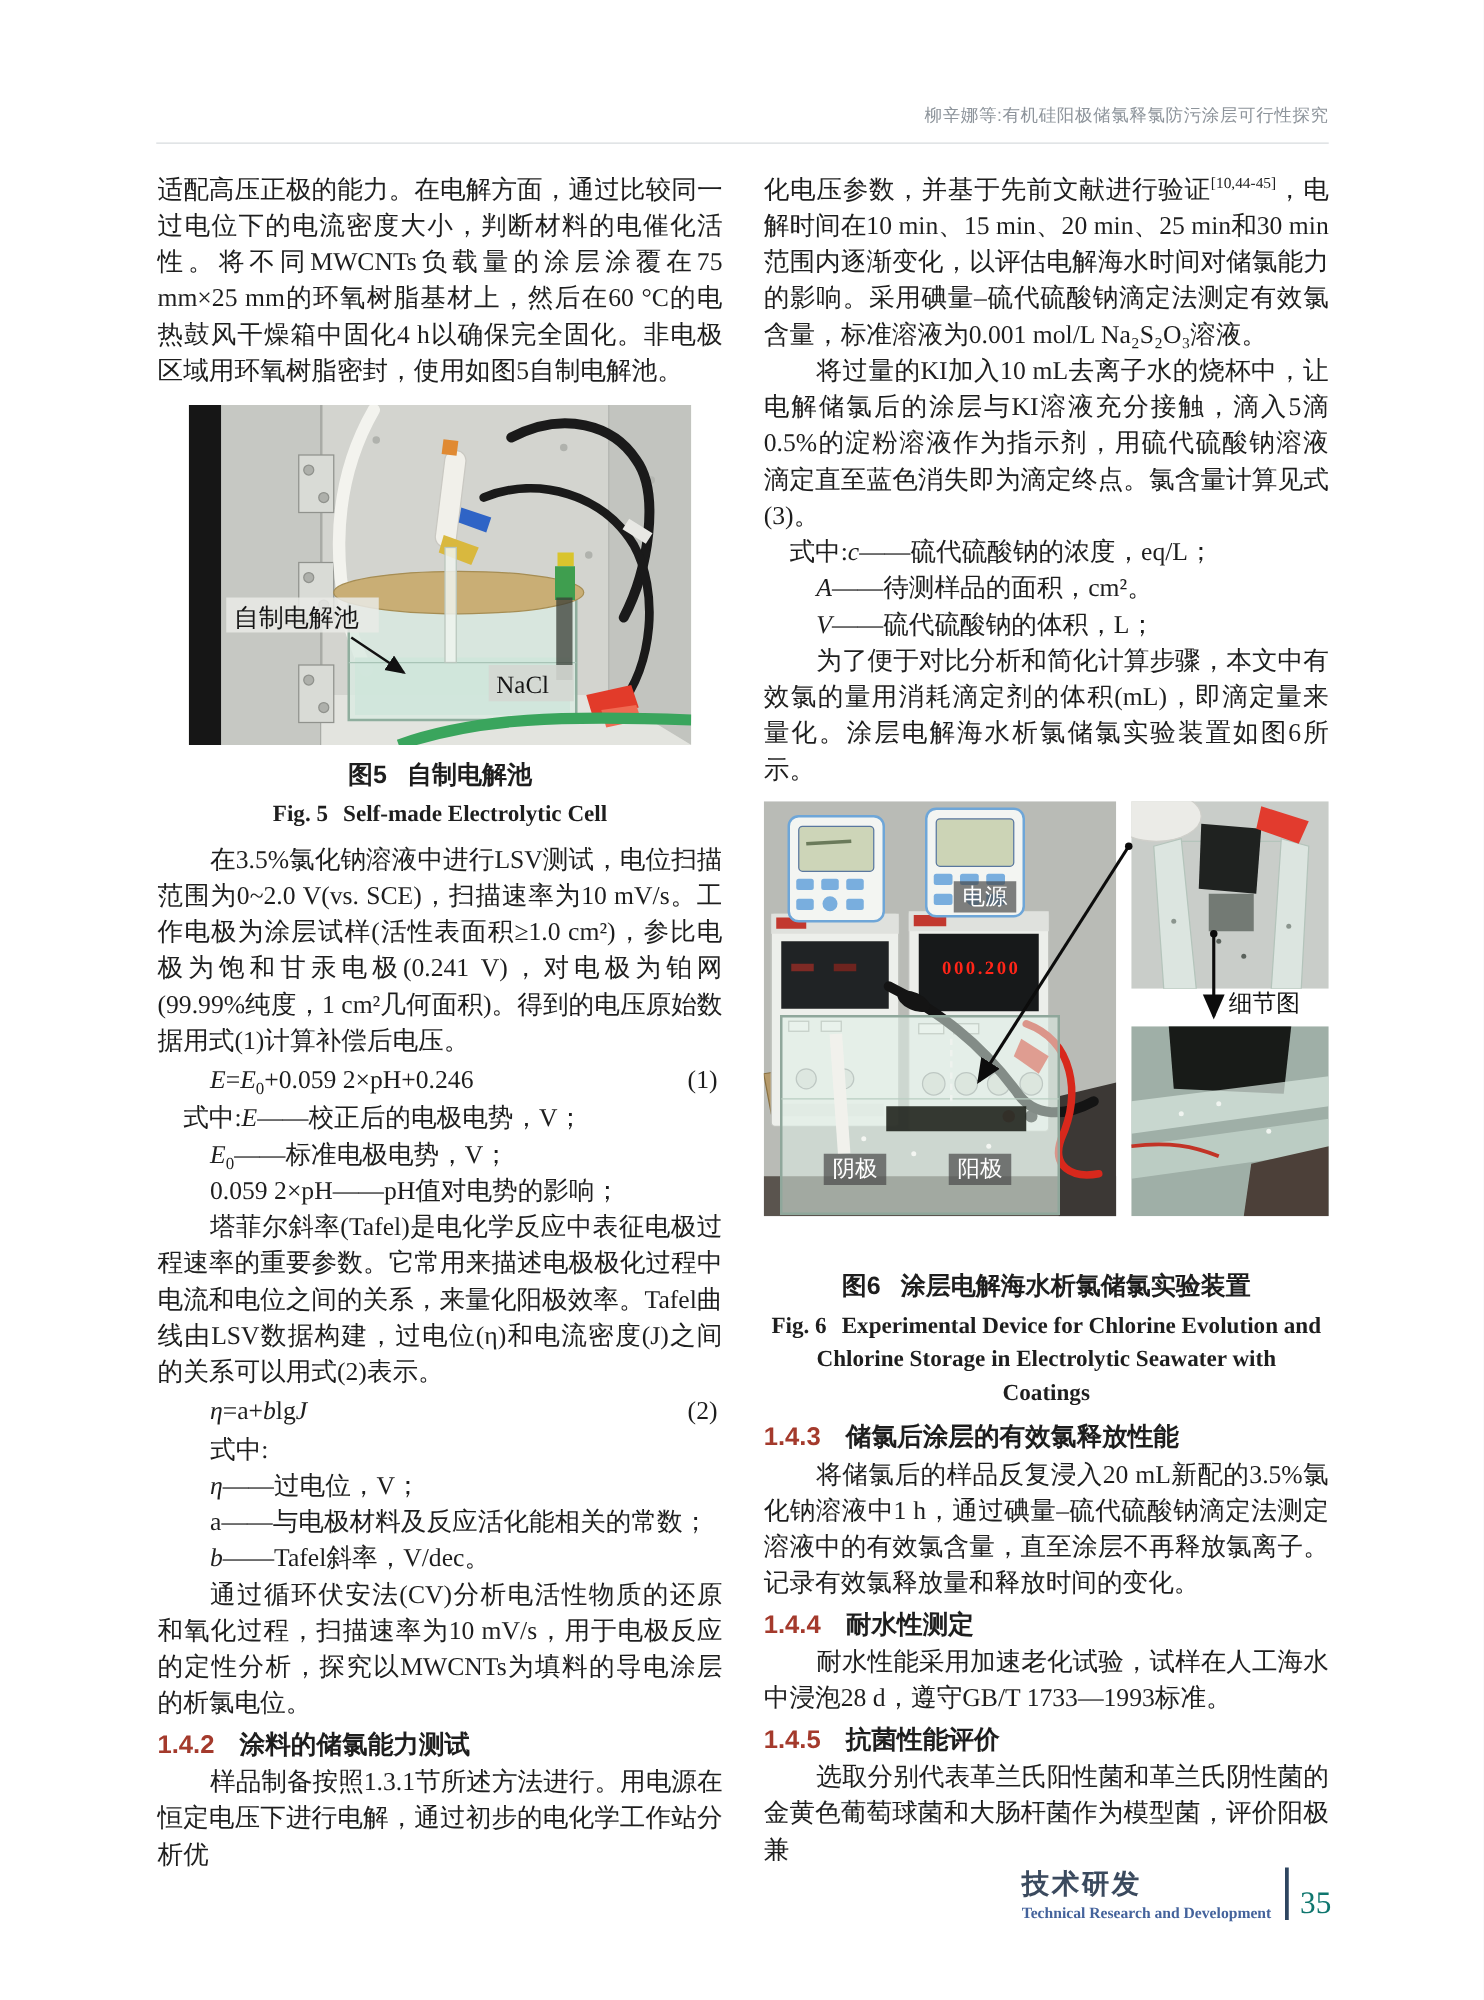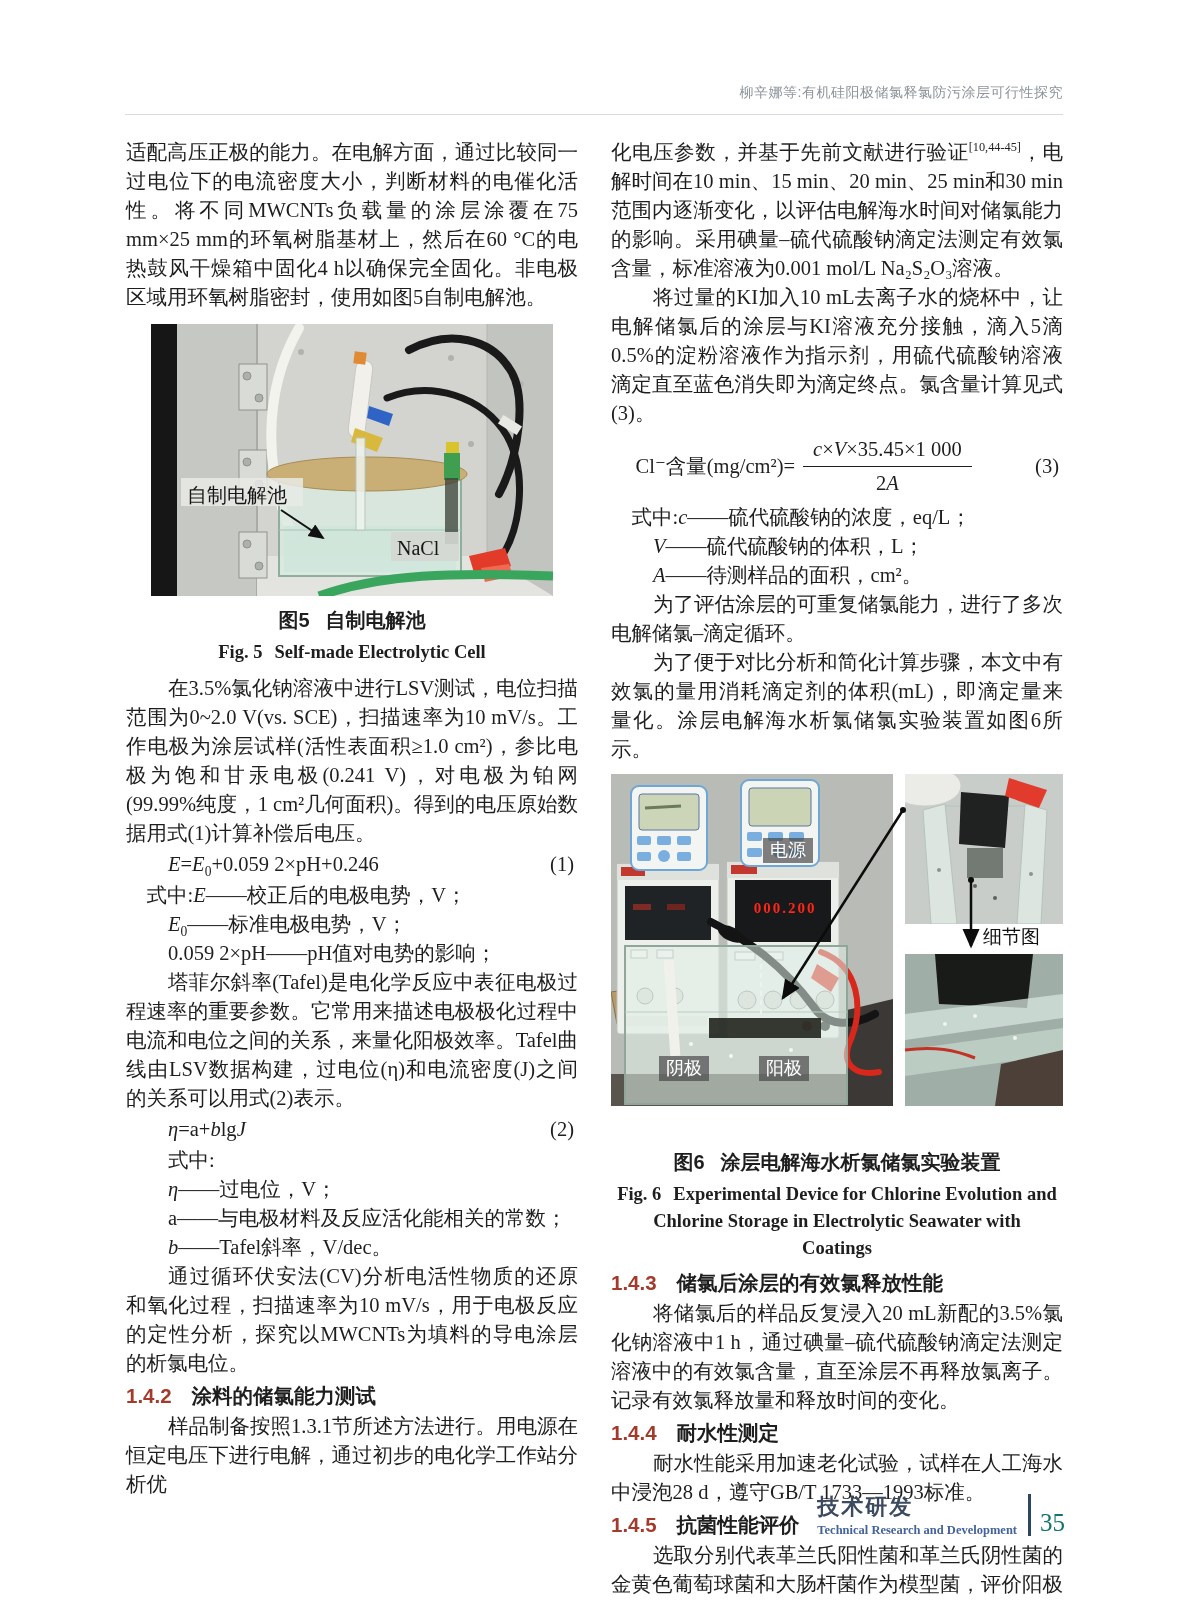--- a/index.html
+++ b/index.html
@@ -188,33 +188,24 @@
 
     <p class="body indent">样品制备按照1.3.1节所述方法进行。用电源在恒定电压下进行电解，通过初步的电化学工作站分析优</p>
   </div>
 
   <div class="col col-right">
 
     <p class="body"><span>化电压参数，并基于先前文献进行验证</span><sup>[10,44-45]</sup><span>，电解时间在10 min、15 min、20 min、25 min和30 min范围内逐渐变化，以评估电解海水时间对储氯能力的影响。采用碘量–硫代硫酸钠滴定法测定有效氯含量，标准溶液为0.001 mol/L Na₂S₂O₃溶液。</span></p>
 
     <p class="body indent">将过量的KI加入10 mL去离子水的烧杯中，让电解储氯后的涂层与KI溶液充分接触，滴入5滴0.5%的淀粉溶液作为指示剂，用硫代硫酸钠溶液滴定直至蓝色消失即为滴定终点。氯含量计算见式(3)。</p>
 
-    <div class="equation eq3row">
-      <span>Cl⁻含量(mg/cm²)=</span>
-      <span class="frac">
-        <span class="num"><i>c</i><span>×</span><i>V</i><span>×35.45×1 000</span></span>
-        <span class="den"><span>2</span><i>A</i></span>
-      </span>
-      <span class="eq-no">(3)</span>
-    </div>
     <p class="def nop"><span>式中:</span><i>c</i><span>——硫代硫酸钠的浓度，eq/L；</span></p>
+    <p class="def"><i>A</i><span>——待测样品的面积，cm²。</span></p>
     <p class="def"><i>V</i><span>——硫代硫酸钠的体积，L；</span></p>
-    <p class="def"><i>A</i><span>——待测样品的面积，cm²。</span></p>
-
-    <p class="body indent">为了评估涂层的可重复储氯能力，进行了多次电解储氯–滴定循环。</p>
+
     <p class="body indent">为了便于对比分析和简化计算步骤，本文中有效氯的量用消耗滴定剂的体积(mL)，即滴定量来量化。涂层电解海水析氯储氯实验装置如图6所示。</p>
 
     <div class="figure fig6-wrap">
       <div class="fig6-left">
         <svg viewBox="0 0 282 332" width="282" height="332">
           <rect x="0" y="0" width="282" height="332" fill="#b9bbb6"></rect>
           <rect x="0" y="300" width="282" height="32" fill="#5a544e"></rect>
           <polygon points="236,236 282,225 282,332 236,332" fill="#3c3835"></polygon>
           <g>
             <polygon points="0,218 78,206 96,234 6,250" fill="#b59a6b" stroke="#8a7142"></polygon>

